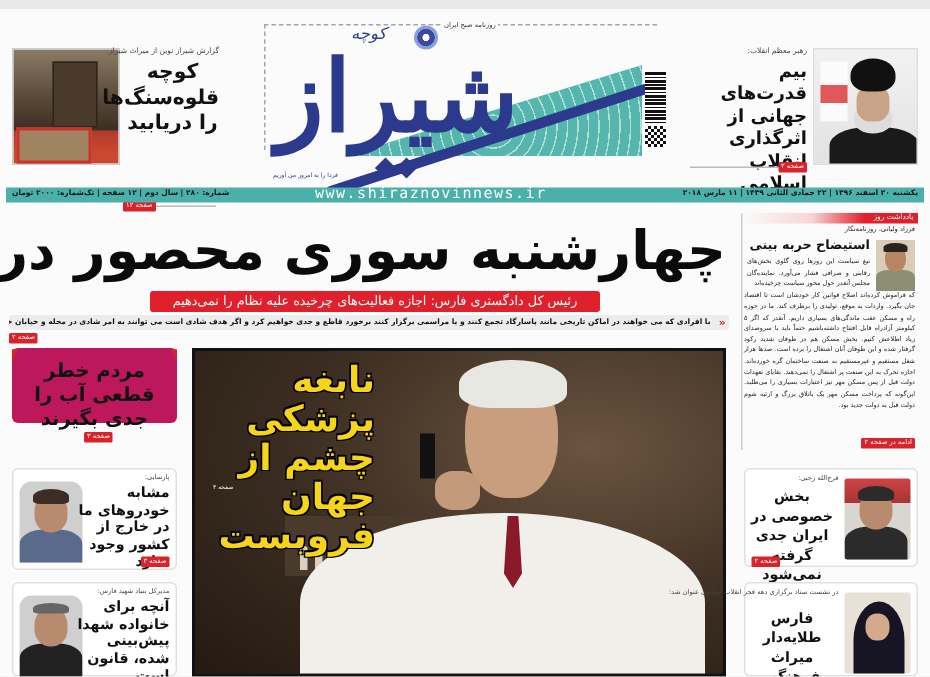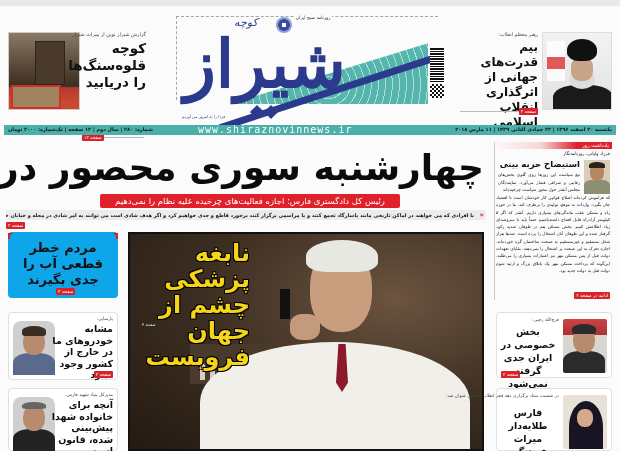--- a/index.html
+++ b/index.html
@@ -8,21 +8,21 @@
   .page { position: absolute; left: 0; top: 0; width: 620px; height: 451px; background: #fbfbfb; }
   .topline { position: absolute; left: 0; top: 0; width: 620px; height: 6px; background: #e9e9e9; }
 
   
   .promo-left { position: absolute; left: 8px; top: 28px; width: 138px; height: 84px; }
   .promo-left .photo { position: absolute; left: 0; top: 4px; width: 72px; height: 78px;
      background: linear-gradient(180deg,#8a7a66 0%,#5e4c3a 40%,#3b2e22 70%,#b23a2c 72%,#c9482f 90%); border: 1px solid #ccc; }
   .promo-left .photo .door { position:absolute; left:26px; top:8px; width:30px; height:44px; background:#4a3a2c; border:1px solid #2d241b; }
   .promo-left .photo .frame { position:absolute; left:2px; top:52px; width:50px; height:24px; border:2px solid #d03028; background: #a08360; }
   .promo-left .kicker { position: absolute; right: 0; top: 3px; font-size: 5px; color: #444; white-space: nowrap; }
-  .promo-left .title { position: absolute; right: 0; top: 12px; width: 62px; font-size: 13.5px; font-weight: bold; line-height: 17px; color: #111; text-align: right; }
+  .promo-left .title { position: absolute; right: 0; top: 12px; width: 62px; font-size: 13.5px; font-weight: bold; line-height: 17px; color: #111; text-align: center; }
   .badge-red { display: inline-block; background: #d8232a; color: #fff; font-size: 4.5px; padding: 0 2px; border-radius: 1px; line-height: 7px; }
   .promo-left .badge-red { position: absolute; left: 74px; top: 106px; }
   .promo-left .rule { position: absolute; left: 74px; top: 109px; width: 62px; height: 1px; background: #bbb; }
 
   .masthead { position: absolute; left: 176px; top: 14px; width: 262px; height: 104px; }
   .masthead .dash { position: absolute; left: 0; top: 2px; width: 262px; height: 1px; border-top: 1px dashed #9aa; }
   .masthead .dash-l { position: absolute; left: 0; top: 2px; width: 1px; height: 84px; border-left: 1px dashed #9aa; }
   .masthead .tag-small { position: absolute; left: 118px; top: 1px; font-size: 4.5px; color: #333; background:#fbfbfb; padding:0 2px; }
   .masthead .novin { position: absolute; left: 58px; top: 2px; font-size: 11px; color: #2f3f8f; font-style: italic; }
   .masthead .flower { position: absolute; left: 100px; top: 3px; width: 16px; height: 16px; border-radius: 50%; background: radial-gradient(circle,#fff 20%,#3b4aa0 22%,#3b4aa0 50%,#8aa0d8 52%); }
@@ -50,32 +50,32 @@
   .promo-right .photo .robe { position:absolute; left:10px; top:52px; width:60px; height:30px; border-radius:40% 40% 0 0; background:#1a1a1a; }
   .promo-right .kicker { position: absolute; right: 74px; top: 3px; font-size: 5px; color: #444; white-space: nowrap; }
   .promo-right .title { position: absolute; right: 74px; top: 12px; width: 76px; font-size: 12px; font-weight: bold; line-height: 15px; color: #111; text-align: right; }
   .promo-right .badge-red { position: absolute; right: 74px; top: 80px; }
   .promo-right .rule { position: absolute; right: 74px; top: 83px; width: 78px; height: 1px; background: #bbb; }
 
   
   .infobar { position: absolute; left: 4px; top: 125px; width: 612px; height: 10px; background: #4bb0aa; }
   .infobar .right { position: absolute; right: 4px; top: 1px; font-size: 5px; color: #111; font-weight: bold; white-space: nowrap; }
   .infobar .left { position: absolute; left: 4px; top: 1px; font-size: 5px; color: #111; font-weight: bold; white-space: nowrap; }
-  .infobar .url { position: absolute; left: 194px; top: -1px; font-size: 10px; color: #fff; letter-spacing: 1px; direction: ltr; font-family: "DejaVu Sans Mono", monospace; }
+  .infobar .url { position: absolute; left: 206px; top: -1px; font-size: 10px; color: #fff; letter-spacing: 1px; direction: ltr; font-family: "DejaVu Sans Mono", monospace; }
 
   
   .headline { position: absolute; left: 14px; top: 146px; width: 470px; text-align: center; font-size: 36px; font-weight: bold; color: #0b0b0b; line-height: 44px; letter-spacing: -1px; white-space: nowrap; }
   .subhead { position: absolute; left: 100px; top: 194px; width: 300px; height: 14px; background: #e0202b; color: #fff; font-size: 8.5px; line-height: 14px; text-align: center; border-radius: 2px; white-space: nowrap; overflow: hidden; }
   .lead { position: absolute; left: 6px; top: 210px; width: 480px; height: 10px; background: #ececec; border-radius: 2px; font-size: 5px; line-height: 10px; color: #111; font-weight: bold; white-space: nowrap; overflow: hidden; padding-right: 12px; }
   .lead .arrows { position: absolute; right: 2px; top: 0; color: #d8232a; font-size: 7px; font-weight: bold; }
   .lead-badge { position: absolute; left: 6px; top: 222px; }
 
   
   .card { position: absolute; background: #fff; border: 1px solid #e0e0e0; border-radius: 4px; }
-  .water { position: absolute; left: 8px; top: 232px; width: 110px; height: 66px; background: #0ea5e9; border: none; }
+  .water { position: absolute; left: 8px; top: 232px; width: 110px; height: 50px; background: #be185d; border: none; }
   .water .corner-tl, .water .corner-tr { position:absolute; top:1px; width:4px; height:6px; border-top:2px solid #d8232a; }
   .water .corner-tl { left:0; border-left:2px solid #d8232a; }
   .water .corner-tr { right:0; border-right:2px solid #d8232a; }
   .water .title { position: absolute; left: 0; right: 0; top: 8px; text-align: center; font-size: 13px; font-weight: bold; line-height: 16px; color: #111; }
   .water .badge-red { position: absolute; left: 50px; top: 74px; }
 
   .left-card1 { left: 8px; top: 312px; width: 110px; height: 68px; }
   .left-card2 { left: 8px; top: 388px; width: 110px; height: 63px; }
   .left-card1 .photo, .left-card2 .photo { position: absolute; left: 4px; top: 8px; width: 42px; height: 54px; border-radius: 8px 8px 0 0; overflow: hidden; background: #cfcfcf; }
   .person-head { position:absolute; left:10px; top:8px; width:22px; height:26px; border-radius:45%; background:#b88b6e; }

